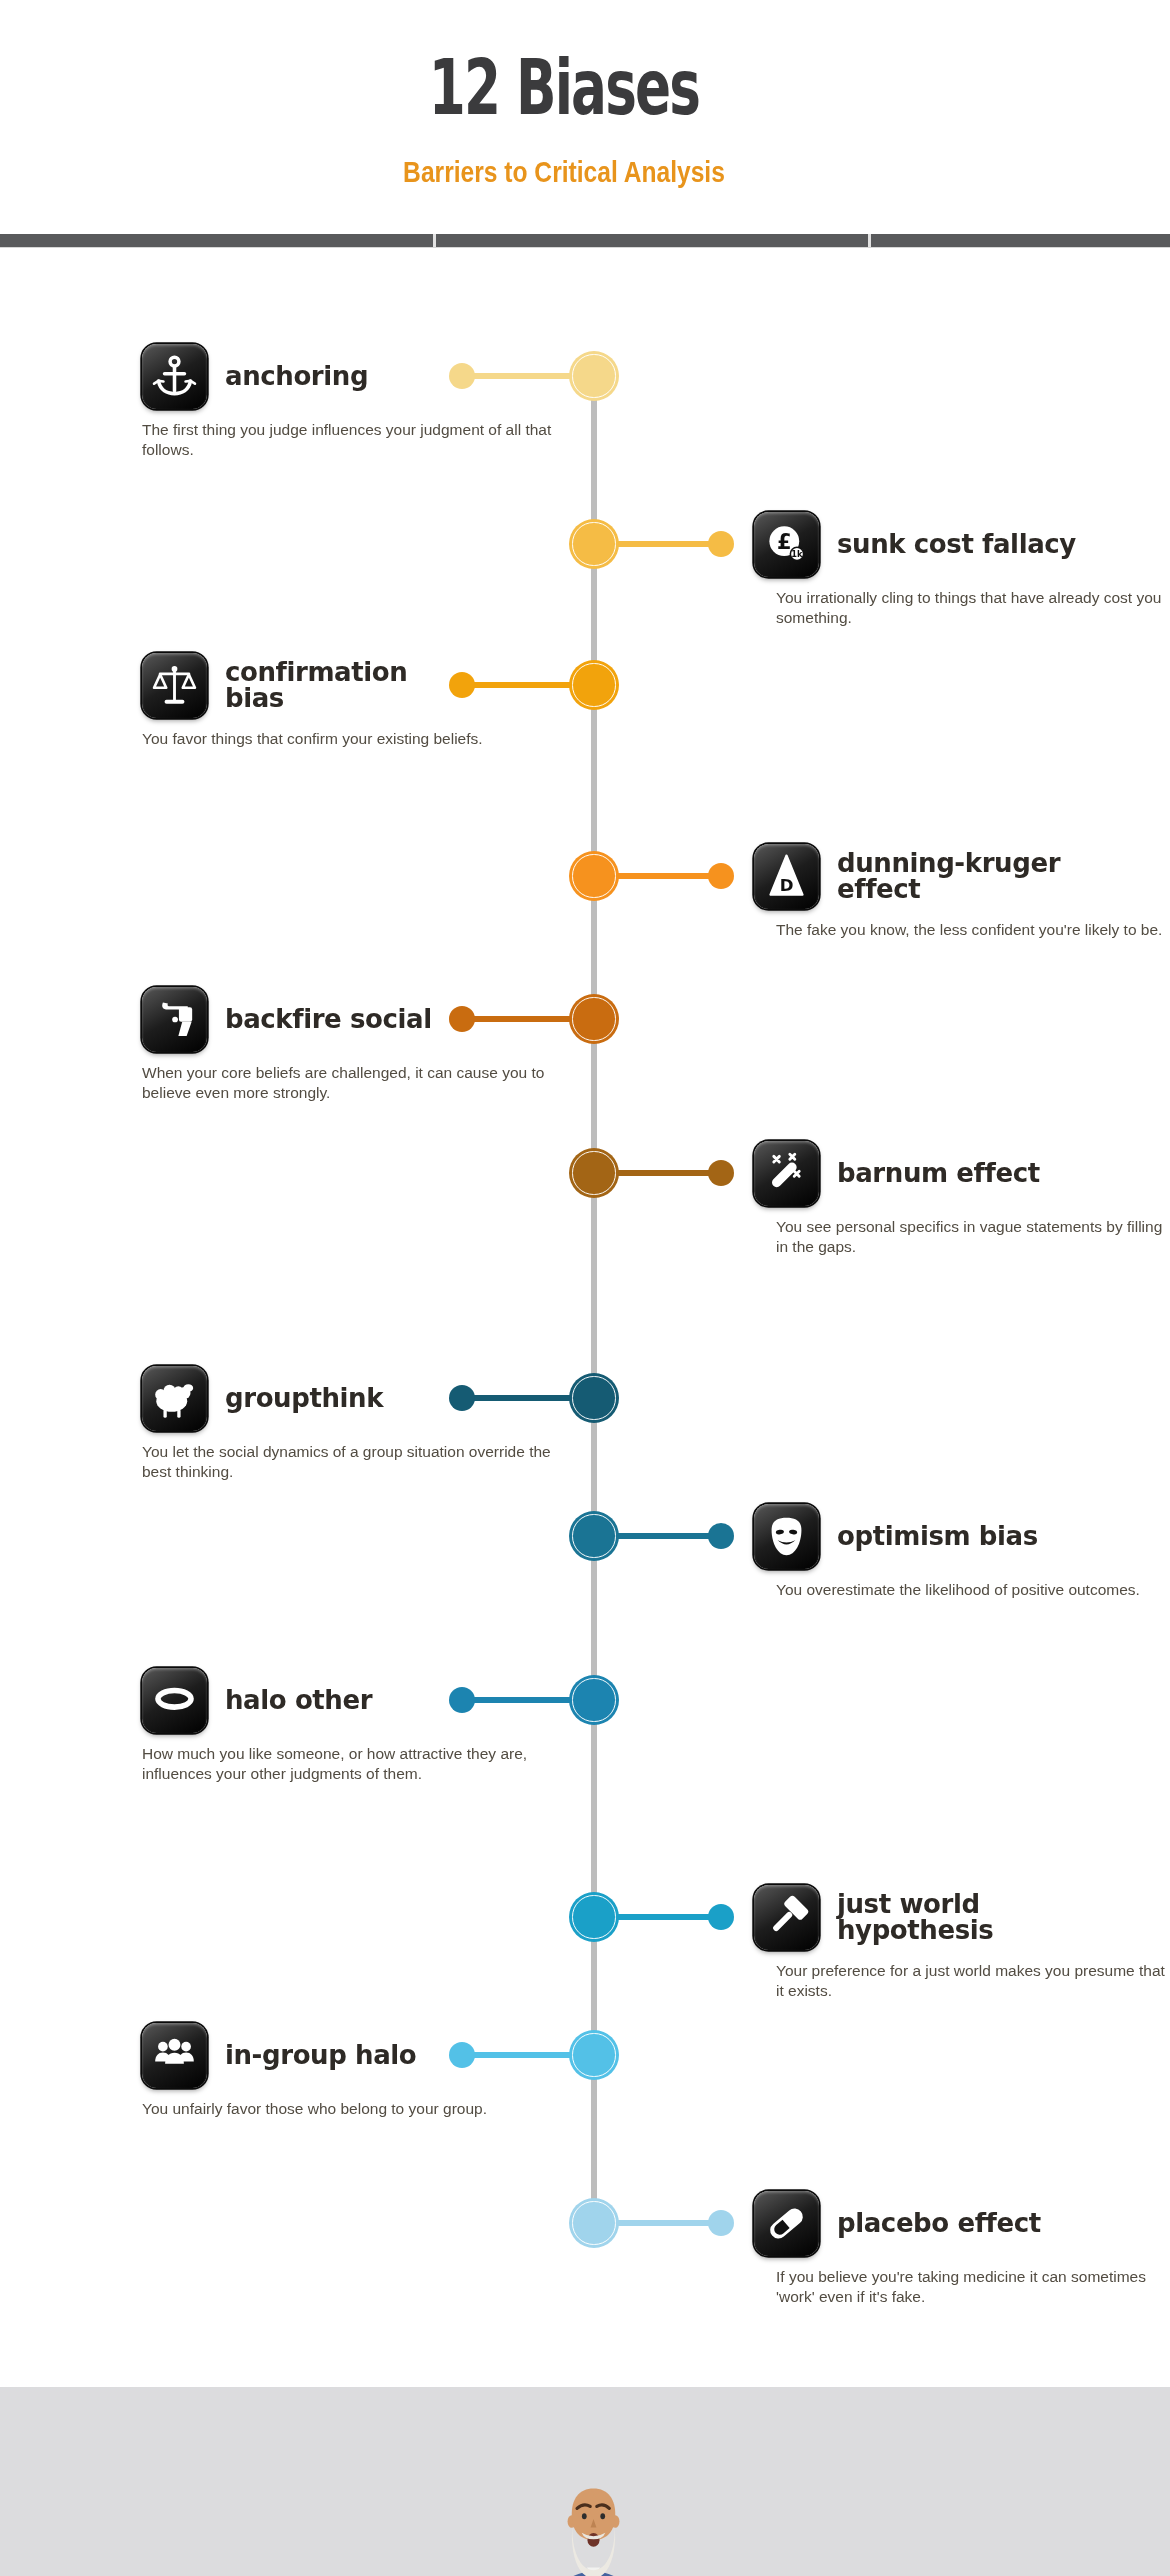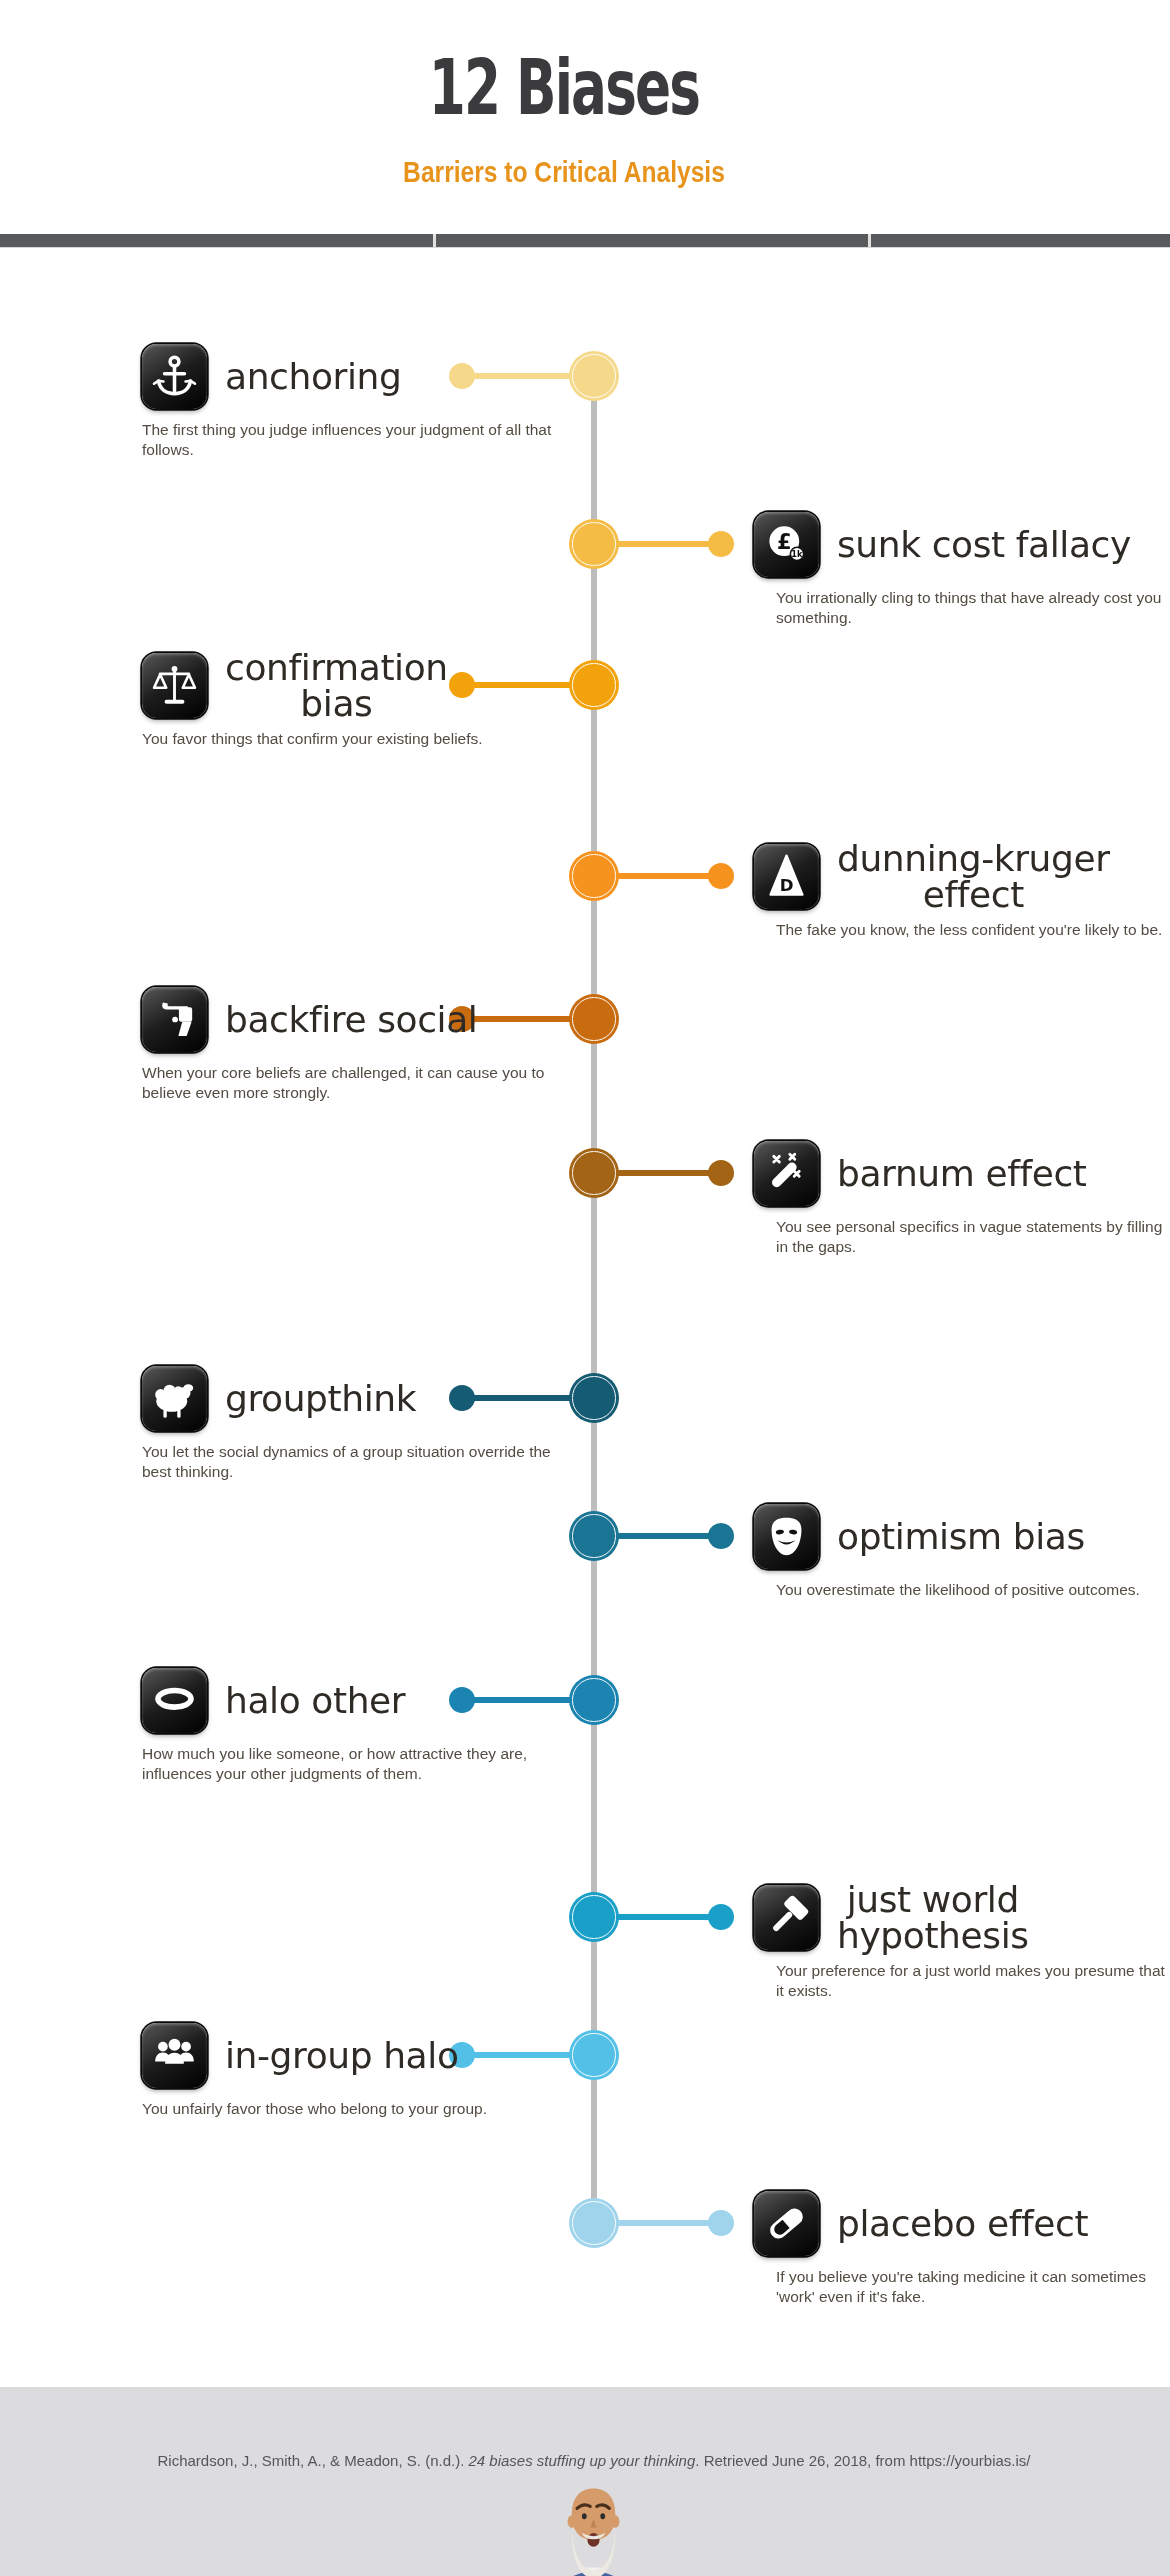--- a/index.html
+++ b/index.html
@@ -35,22 +35,22 @@
   .tile{
     position:absolute;top:-32px;width:65px;height:65px;border-radius:14.6px;
     background:linear-gradient(150deg,#585858 0%,#1d1d1d 48%,#000 100%);
     box-shadow:0 0 0 1.7px #0b0b0b,0 2.6px 5.2px rgba(0,0,0,.35),inset 0 1.7px 2.6px rgba(255,255,255,.28);
     display:flex;align-items:center;justify-content:center;z-index:4;
   }
   .tile svg{width:53px;height:53px;}
   .item-title{
     margin:0;position:absolute;top:-33px;height:67px;width:327px;
     display:flex;align-items:center;
-    font-family:"DejaVu Sans",sans-serif;font-weight:400;font-size:36px;line-height:.98;
-    color:#2e2a26;letter-spacing:-0.4px;white-space:pre-line;z-index:4;text-align:center;
+    font-family:"DejaVu Sans",sans-serif;font-weight:700;font-size:26px;line-height:.98;
+    color:#2e2a26;letter-spacing:-0.4px;white-space:pre-line;z-index:4;
   }
   .item-desc{
     margin:0;position:absolute;top:44px;
     font-size:15.5px;line-height:1.3;color:#524c42;font-weight:500;z-index:4;
   }
   .row.left  .tile{left:142px;}
   .row.left  .item-title{left:225px;}
   .row.left  .item-desc{left:142px;width:412px;}
   .row.right .tile{left:754px;}
   .row.right .item-title{left:837px;}
@@ -275,21 +275,20 @@
             <path d="M16 19 h7.5 v10 H16 a5 5 0 0 1 0 -10 z" fill="#111"></path>
           </g>
         </svg>
       </div>
     <h3 class="item-title">placebo effect</h3>
     <p class="item-desc">If you believe you're taking medicine it can sometimes 'work' even if it's fake.</p>
   </div>
   </div>
 
 <div class="footer">
-  <p class="citation"><span>Richardson, J., Smith, A., &amp; Meadon, S. (n.d.). </span><span class="cite-italic">24 biases stuffing up your thinking</span><span>. Retrieved June 26, 2018, from https://yourbias.is/</span></p>
   <span class="avatar">
     <svg width="79" height="112" viewBox="0 0 60 84">
       <path d="M8 76 q22 -14 44 0 l0 10 l-44 0 z" fill="#44639f"></path>
       <path d="M25 66 l5 8 l5 -8 z" fill="#f2f2f0"></path>
       <ellipse cx="13.5" cy="31" rx="3.2" ry="4.8" fill="#d59b6a"></ellipse>
       <ellipse cx="46.5" cy="31" rx="3.2" ry="4.8" fill="#d59b6a"></ellipse>
       <path d="M30 6 c11 0 17 8 16.5 21 c-0.4 10 -5 18 -16.5 18 s-16.1 -8 -16.5 -18 C13 14 19 6 30 6 z" fill="#d59b6a"></path>
       <path d="M14 34 c-1 16 5 34 16 34 s17 -18 16 -34 c2 18 -3 40 -16 40 s-18 -22 -16 -40 z" fill="#ece9e2"></path>
       <path d="M17.5 21 q5 -4.5 10 -1.5" stroke="#4a2f1d" stroke-width="2.4" fill="none" stroke-linecap="round"></path>
       <path d="M32.5 19.5 q5 -3 9.5 1.5" stroke="#4a2f1d" stroke-width="2.4" fill="none" stroke-linecap="round"></path>

